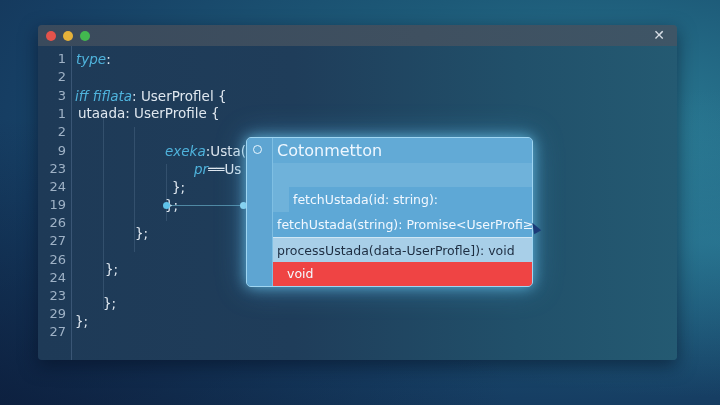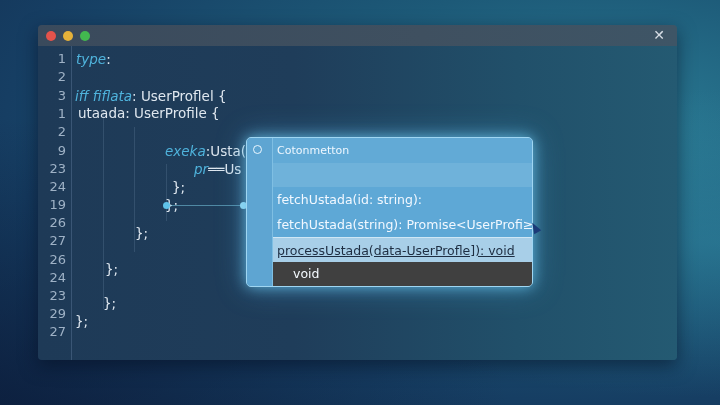--- a/index.html
+++ b/index.html
@@ -62,26 +62,26 @@
     background: #5ea5d2; border-right: 1px solid #7fbfe3;
   }
   .popup-circle {
     position: absolute; left: 6px; top: 7px; width: 7px; height: 7px; border-radius: 50%;
     border: 1.5px solid #eaf6ff;
   }
   .prow {
     position: absolute; left: 26px; width: 259px; white-space: pre;
     font-family: "DejaVu Sans", sans-serif; font-size: 12.5px; padding-left: 4px; box-sizing: border-box;
   }
-  .prow.header { top: 0; height: 25px; line-height: 25px; background: #62aad6; color: #eef7ff; font-size: 11px; }
+  .prow.header { top: 0; height: 25px; line-height: 25px; background: #62aad6; color: #eef7ff; font-size: 16px; }
   .prow.r1 { top: 25px; height: 24px; line-height: 24px; background: #b6d6ea; color: #1e2e42; }
-  .prow.r2 { top: 49px; height: 25px; line-height: 25px; background: #5ea8d6; color: #f2f8ff; }
+  .prow.r2 { top: 49px; height: 25px; line-height: 25px; background: #5ea8d6; color: #f2f8ff; margin-left: 16px; }
   .prow.r3 { top: 74px; height: 25px; line-height: 25px; background: #5ea8d6; color: #f2f8ff; }
-  .prow.r4 { top: 99px; height: 25px; line-height: 25px; background: #a8cfe8; color: #1e2e42; border-top: 1px solid #cfe7f5; text-decoration: underline; }
-  .prow.r5 { top: 124px; height: 24px; line-height: 24px; background: #404040; color: #f4faff; padding-left: 20px; }
+  .prow.r4 { top: 99px; height: 25px; line-height: 25px; background: #a8cfe8; color: #1e2e42; border-top: 1px solid #cfe7f5; }
+  .prow.r5 { top: 124px; height: 24px; line-height: 24px; background: #ef4444; color: #f4faff; padding-left: 14px; }
   .cursor {
     position: absolute; left: 531px; top: 222px; width: 0; height: 0;
     border-left: 4px solid transparent; border-right: 4px solid transparent;
     border-bottom: 11px solid #1b3a78; transform: rotate(-30deg);
   }
 </style>
 </head>
 <body>
 
 <div class="bg-glow"></div>

